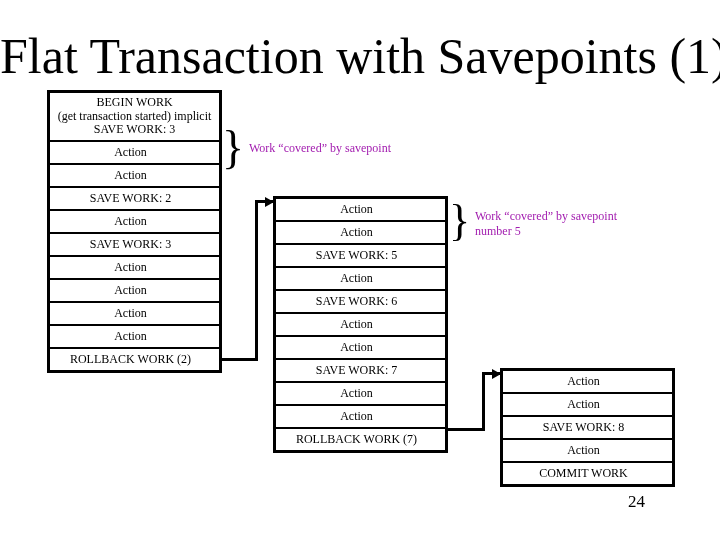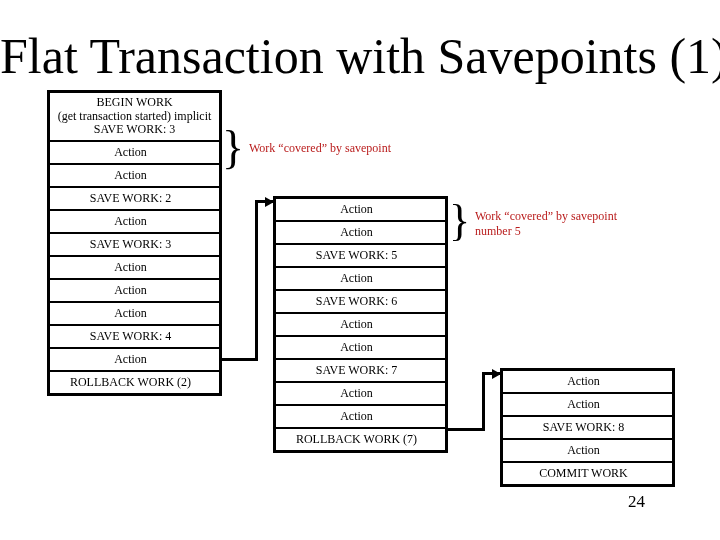--- a/index.html
+++ b/index.html
@@ -93,21 +93,21 @@
     top: 199px;
     font-size: 44px;
   }
 
   
   .annotation {
     position: absolute;
     font-family: "Liberation Serif", "DejaVu Serif", serif;
     font-size: 12px;
     line-height: 15px;
-    color: #b91c1c;
+    color: #a21caf;
     z-index: 4;
     white-space: nowrap;
   }
   #annotation-1 { left: 249px; top: 141px; }
   #annotation-2 { left: 475px; top: 209px; }
   .annotation .ln { display: block; }
 
   
   .conn {
     position: absolute;
@@ -164,21 +164,20 @@
       <span class="ln">SAVE WORK: 3</span>
     </div>
     <div class="txn-row">Action</div>
     <div class="txn-row">Action</div>
     <div class="txn-row">SAVE WORK: 2</div>
     <div class="txn-row">Action</div>
     <div class="txn-row">SAVE WORK: 3</div>
     <div class="txn-row">Action</div>
     <div class="txn-row">Action</div>
     <div class="txn-row">Action</div>
-    <div class="txn-row">SAVE WORK: 4</div>
     <div class="txn-row">Action</div>
     <div class="txn-row">ROLLBACK WORK (2)</div>
   </div>
 
   <div id="col-2" class="txn-column">
     <div class="txn-row">Action</div>
     <div class="txn-row">Action</div>
     <div class="txn-row">SAVE WORK: 5</div>
     <div class="txn-row">Action</div>
     <div class="txn-row">SAVE WORK: 6</div>

